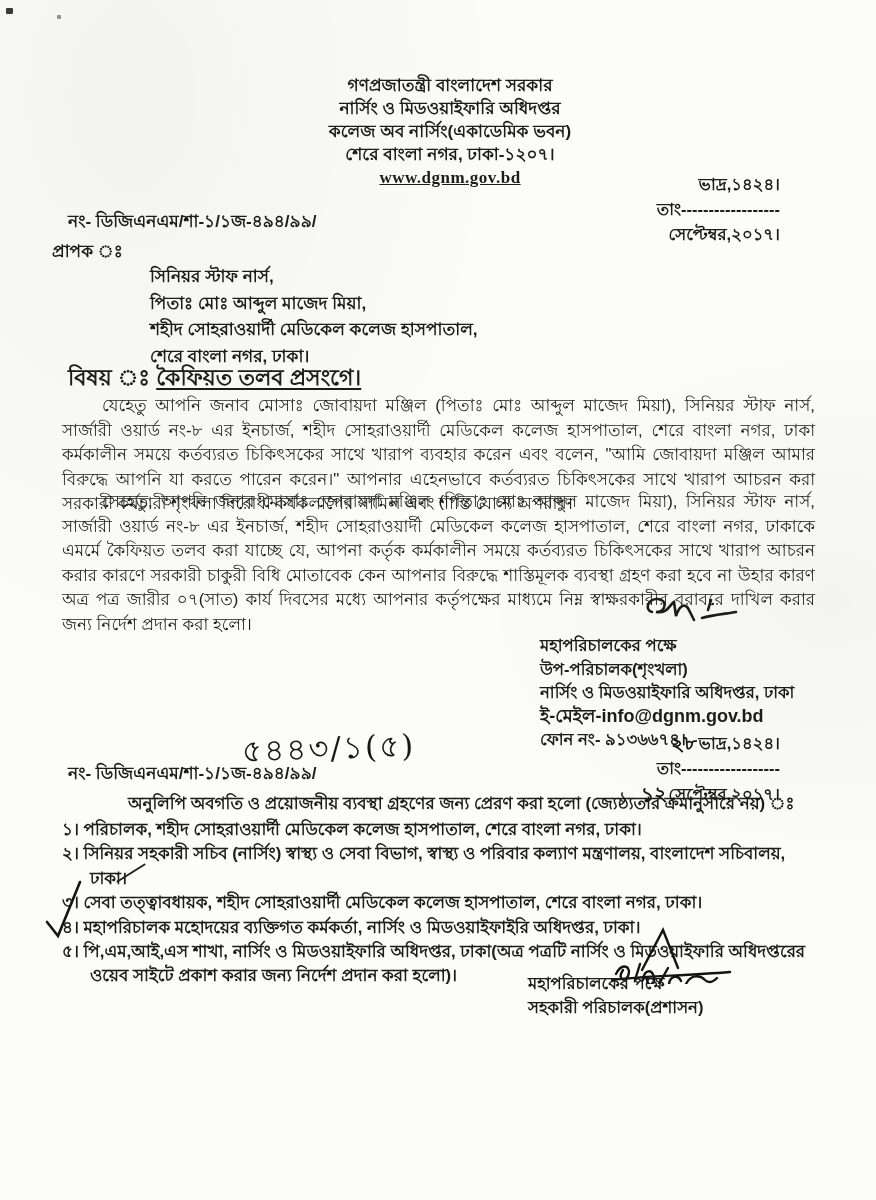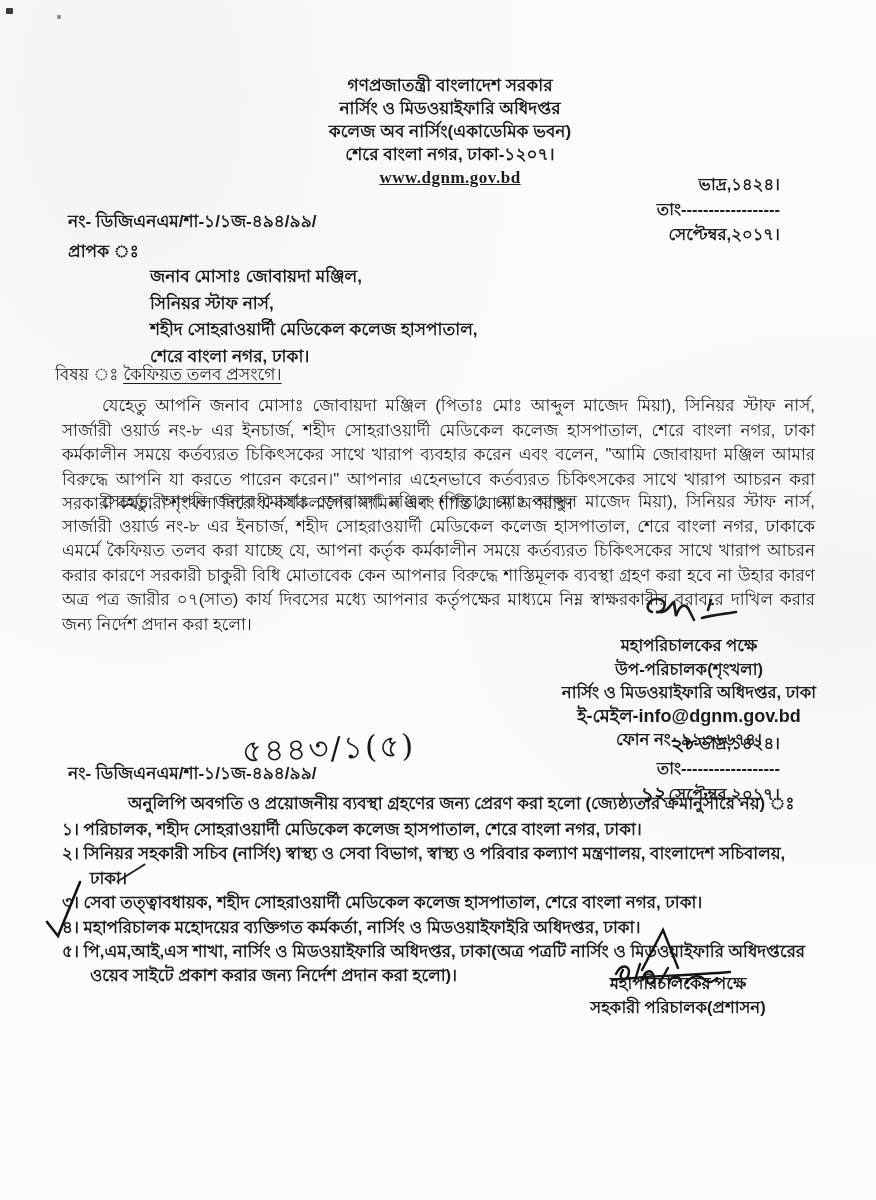--- a/index.html
+++ b/index.html
@@ -20,25 +20,25 @@
   .bn{font-size:17px;line-height:1.4;}
   .abs{position:absolute;}
   .header{top:74px;left:12px;width:100%;text-align:center;}
   .header div{font-size:17px;line-height:23px;font-weight:600;}
   .website{font-size:18px;font-weight:700;text-decoration:underline;letter-spacing:.5px;
     font-family:"Liberation Serif","DejaVu Serif",serif;}
   .memo{left:68px;font-size:17px;font-weight:600;margin-top:14px;}
   .dateblock{right:96px;width:260px;text-align:right;font-size:16.5px;font-weight:600;line-height:25px;}
   .label{font-weight:600;}
   .recipient{left:150px;line-height:26.5px;font-weight:600;}
-  .subject-line{left:55px;font-weight:400;font-size:17px;}
+  .subject-line{left:68px;font-weight:700;font-size:22px;}
   .subject-underline{text-decoration:underline;text-underline-offset:3px;}
   .para{left:62px;width:753px;text-align:justify;text-indent:40px;
     font-size:16.8px;line-height:24.5px;font-weight:500;}
-  .sigblock{text-align:center;font-weight:600;font-size:16.5px;line-height:23.5px;}
+  .sigblock{font-weight:600;font-size:16.5px;line-height:23.5px;}
   .email-line{font-size:18px;}
   .hand{font-family:"DejaVu Serif","Liberation Serif",serif;color:#171717;}
   .hand-no{font-size:31px;transform:rotate(-2deg);letter-spacing:2px;font-weight:500;}
   .hand-day{font-size:20px;font-weight:700;display:inline-block;transform:rotate(-4deg) translateY(1px);margin-right:2px;}
   .copy-intro{left:128px;font-weight:600;font-size:16.8px;}
   .copylist{left:62px;width:762px;}
   .copy-item{font-size:16.8px;font-weight:600;line-height:24.4px;
     padding-left:28px;text-indent:-28px;}
   svg{display:block;}
   .speck{position:absolute;background:#3a3a3a;border-radius:1px;}
@@ -60,24 +60,24 @@
     <div class="website">www.dgnm.gov.bd</div>
   </div>
 
   <div class="abs memo bn" style="top:196px;">নং- ডিজিএনএম/শা-১/১জ-৪৯৪/৯৯/</div>
   <div class="abs dateblock" style="top:172px;">
     <div>ভাদ্র,১৪২৪।</div>
     <div>তাং------------------</div>
     <div>সেপ্টেম্বর,২০১৭।</div>
   </div>
 
-  <div class="abs bn label" style="left:68px;top:240px;">প্রাপক ঃ</div>
+  <div class="abs bn label" style="left:52px;top:240px;">প্রাপক ঃ</div>
   <div class="abs bn recipient" style="top:264px;">
-    <div>জনাব মোসাঃ জোবায়দা মঞ্জিল,</div>
     <div>সিনিয়র স্টাফ নার্স,</div>
+    <div>পিতাঃ মোঃ আব্দুল মাজেদ মিয়া,</div>
     <div>শহীদ সোহরাওয়ার্দী মেডিকেল কলেজ হাসপাতাল,</div>
     <div>শেরে বাংলা নগর, ঢাকা।</div>
   </div>
 
   <div class="abs subject-line bn" style="top:363px;">
     <span>বিষয় ঃ</span>
     <span class="subject-underline">কৈফিয়ত তলব প্রসংগে।</span>
   </div>
 
   <div class="abs para bn" style="top:394px;">যেহেতু আপনি জনাব মোসাঃ জোবায়দা মঞ্জিল (পিতাঃ মোঃ আব্দুল মাজেদ মিয়া), সিনিয়র স্টাফ নার্স, সার্জারী ওয়ার্ড নং-৮ এর ইনচার্জ, শহীদ সোহরাওয়ার্দী মেডিকেল কলেজ হাসপাতাল, শেরে বাংলা নগর, ঢাকা কর্মকালীন সময়ে কর্তব্যরত চিকিৎসকের সাথে খারাপ ব্যবহার করেন এবং বলেন, "আমি জোবায়দা মঞ্জিল আমার বিরুদ্ধে আপনি যা করতে পারেন করেন।" আপনার এহেনভাবে কর্তব্যরত চিকিৎসকের সাথে খারাপ আচরন করা সরকারী কর্মচারী শৃংখলা বিরোধী কর্যকলাপের সামিল এবং শাস্তি যোগ্য অপরাধ।</div>

